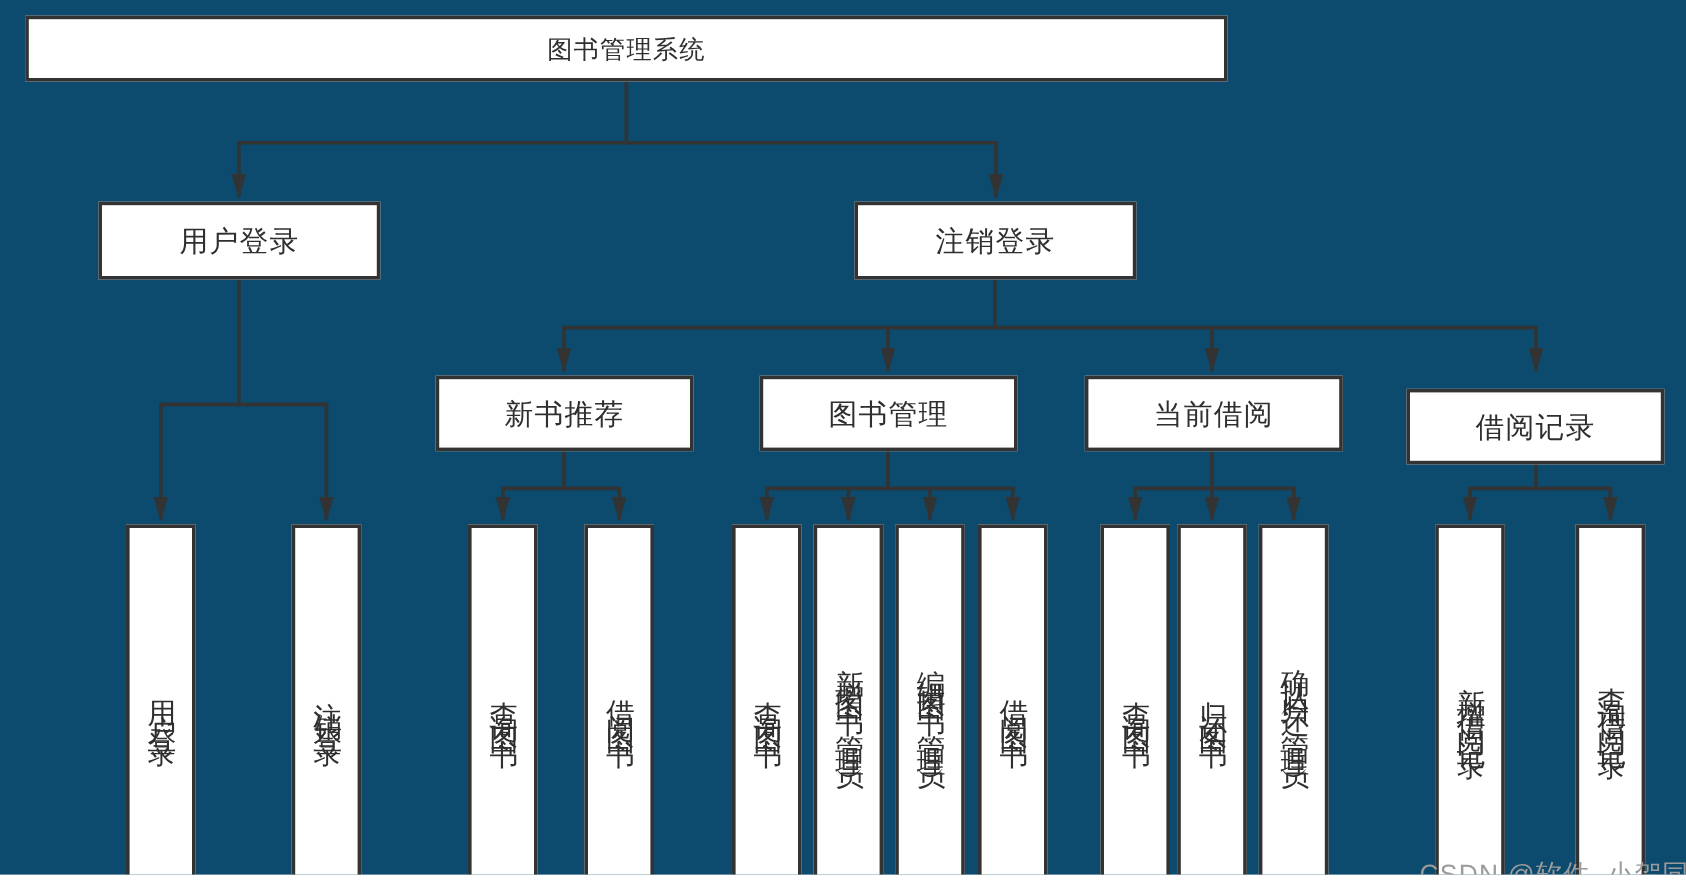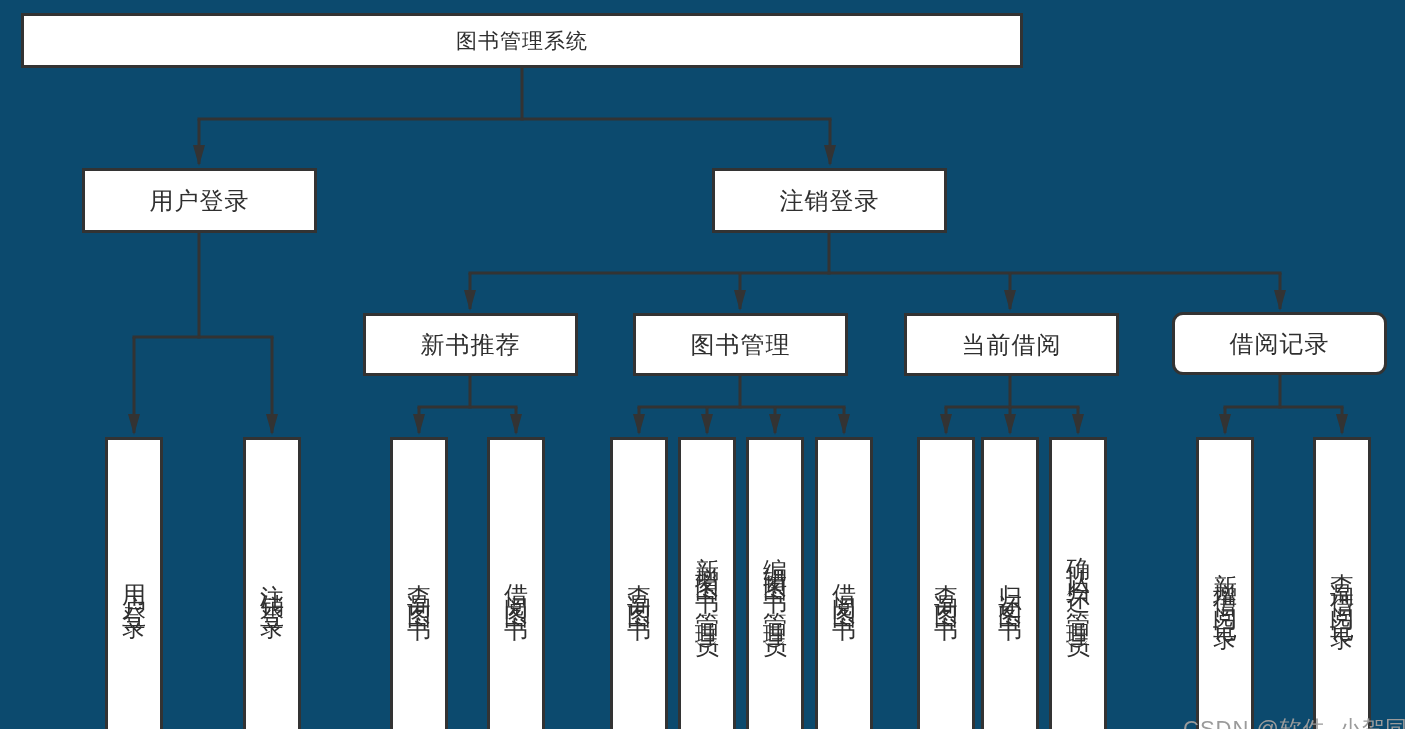--- a/index.html
+++ b/index.html
@@ -30,21 +30,21 @@
     letter-spacing:11px;
     line-height:1;
     white-space:nowrap;
   }
   .n-root{left:21px;top:13px;width:1002px;height:55px;font-size:21px;}
   .n-user-login{left:82px;top:168px;width:235px;height:65px;}
   .n-book-mgmt{left:712px;top:168px;width:235px;height:65px;}
   .n-new-rec{left:363px;top:313px;width:215px;height:63px;}
   .n-book-borrow{left:633px;top:313px;width:215px;height:63px;}
   .n-cur-borrow{left:904px;top:313px;width:215px;height:63px;align-items:center;}
-  .n-borrow-rec{left:1172px;top:312px;width:215px;height:63px;border-radius:11px;}
+  .n-borrow-rec{left:1172px;top:324px;width:215px;height:63px;}
   .leaf{top:437px;width:58px;height:300px;}
   .l-a1{left:105px;} .l-a2{left:243px;}
   .l-b1{left:390px;} .l-b2{left:487px;}
   .l-c1{left:610px;} .l-c2{left:678px;} .l-c3{left:746px;} .l-c4{left:815px;}
   .l-d1{left:917px;} .l-d2{left:981px;} .l-d3{left:1049px;}
   .l-e1{left:1196px;} .l-e2{left:1313px;}
   .watermark{
     position:absolute;
     left:1183px;top:714px;
     font-size:22px;

